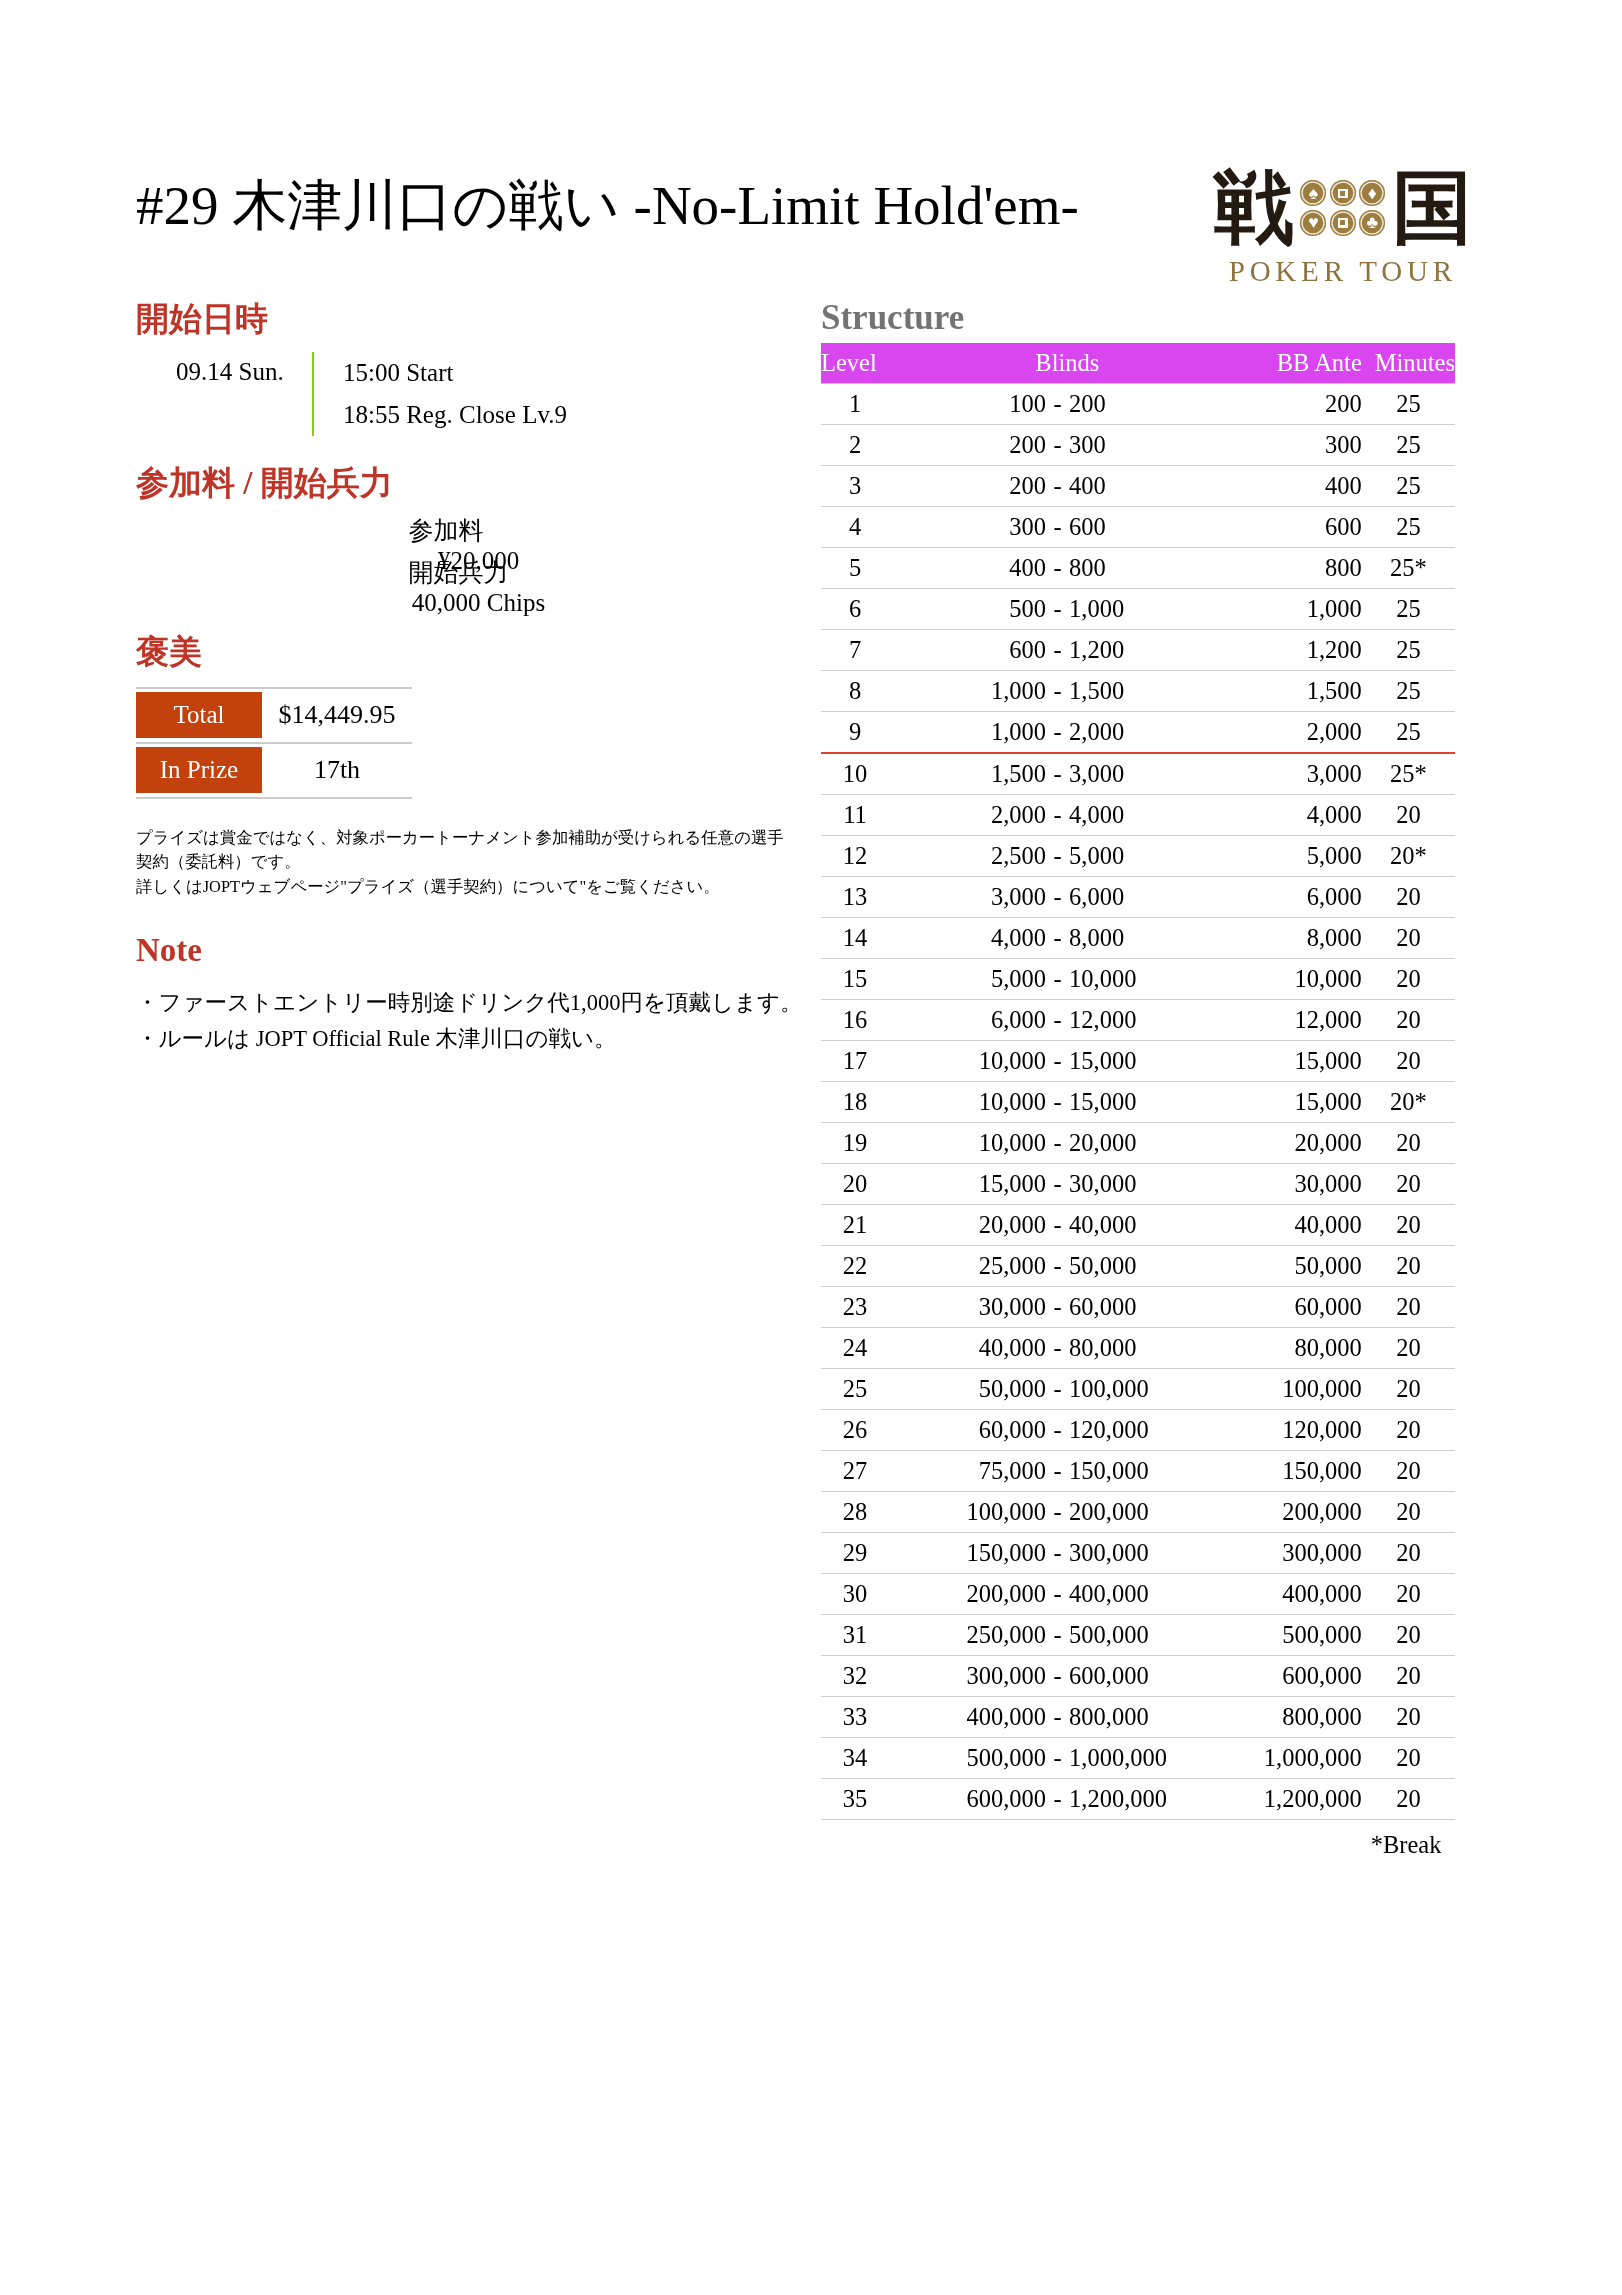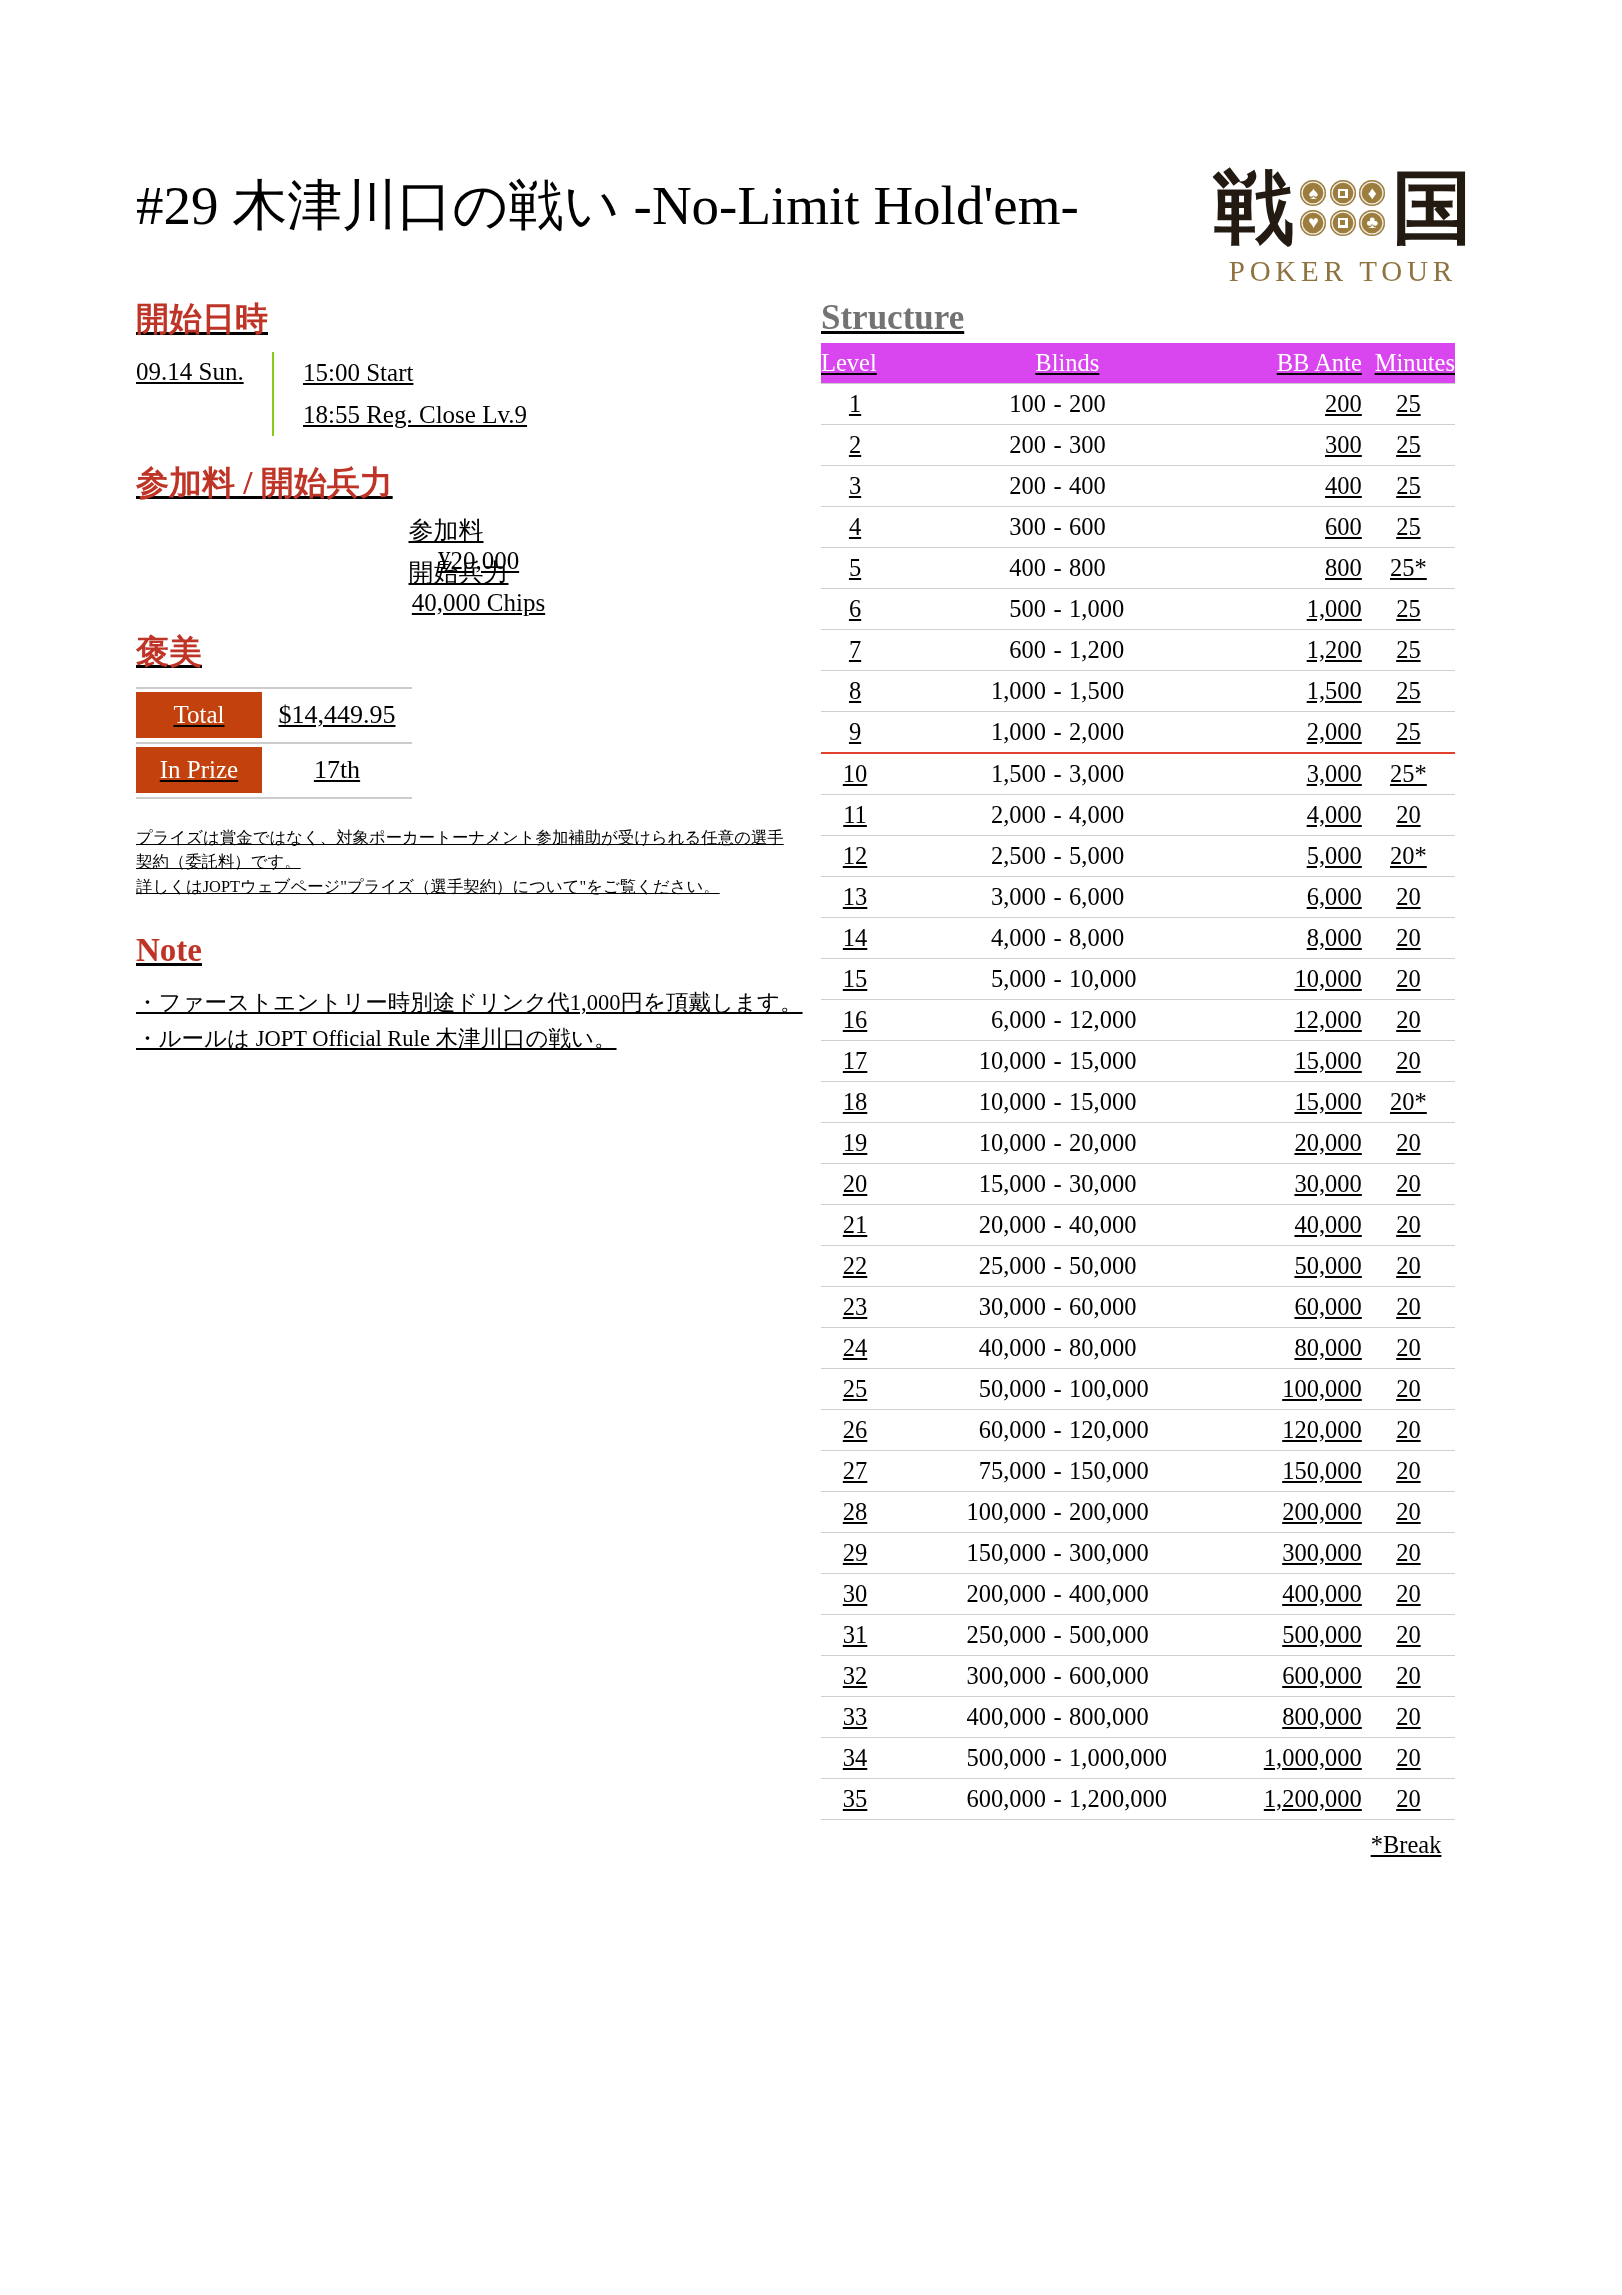--- a/index.html
+++ b/index.html
@@ -14,26 +14,26 @@
   .logo{display:flex;flex-direction:column;align-items:center;margin-top:4.1px;}
   .logo-row{display:flex;align-items:center;gap:6.8px;}
   .logo-kanji{font-size:80px;line-height:1;font-weight:bold;color:#231a12;}
   .coin-grid{display:grid;grid-template-columns:repeat(3,26px);grid-auto-rows:26px;gap:3.4px;}
   .coin{width:26px;height:26px;border-radius:50%;background:#9c7d3e;display:flex;align-items:center;justify-content:center;
         color:#fff;font-size:17.7px;line-height:1;box-shadow:inset 0 0 0 1.4px #9c7d3e, inset 0 0 0 2.7px rgba(255,255,255,.85);}
   .coin .sq{width:9.5px;height:9.5px;background:#fff;display:flex;align-items:center;justify-content:center;}
   .coin .sq::after{content:"";display:block;width:4.8px;height:4.8px;background:#9c7d3e;}
   .logo-wordmark{font-size:29px;letter-spacing:4.8px;color:#8e7340;margin-top:6.8px;white-space:nowrap;}
   
-  .columns{display:flex;margin:11px 167px 0 136px;text-decoration:underline;}
+  .columns{display:flex;margin:11px 167px 0 136px;}
   .col-left{width:685px;flex:0 0 auto;}
   .col-right{width:634px;flex:0 0 auto;}
   .sec-heading{font-size:33px;line-height:1.25;color:#be3426;font-weight:600;margin:0;}
   
-  .schedule{display:flex;margin-top:12.3px;font-size:25px;}
+  .schedule{display:flex;margin-top:12.3px;font-size:25px;margin-left:40px;}
   .schedule-date{width:136px;padding-top:5.5px;}
   .schedule-times{border-left:2px solid #84cc16;padding-left:29px;}
   .schedule-time{height:42px;display:flex;align-items:center;}
   
   .entry{margin-top:27px;}
   .entry-rows{margin-top:9.5px;font-size:25px;}
   .entry-row{display:flex;height:42px;align-items:center;flex-direction:column;}
   .entry-label{width:140px;}
   
   .prize{margin-top:34px;}

